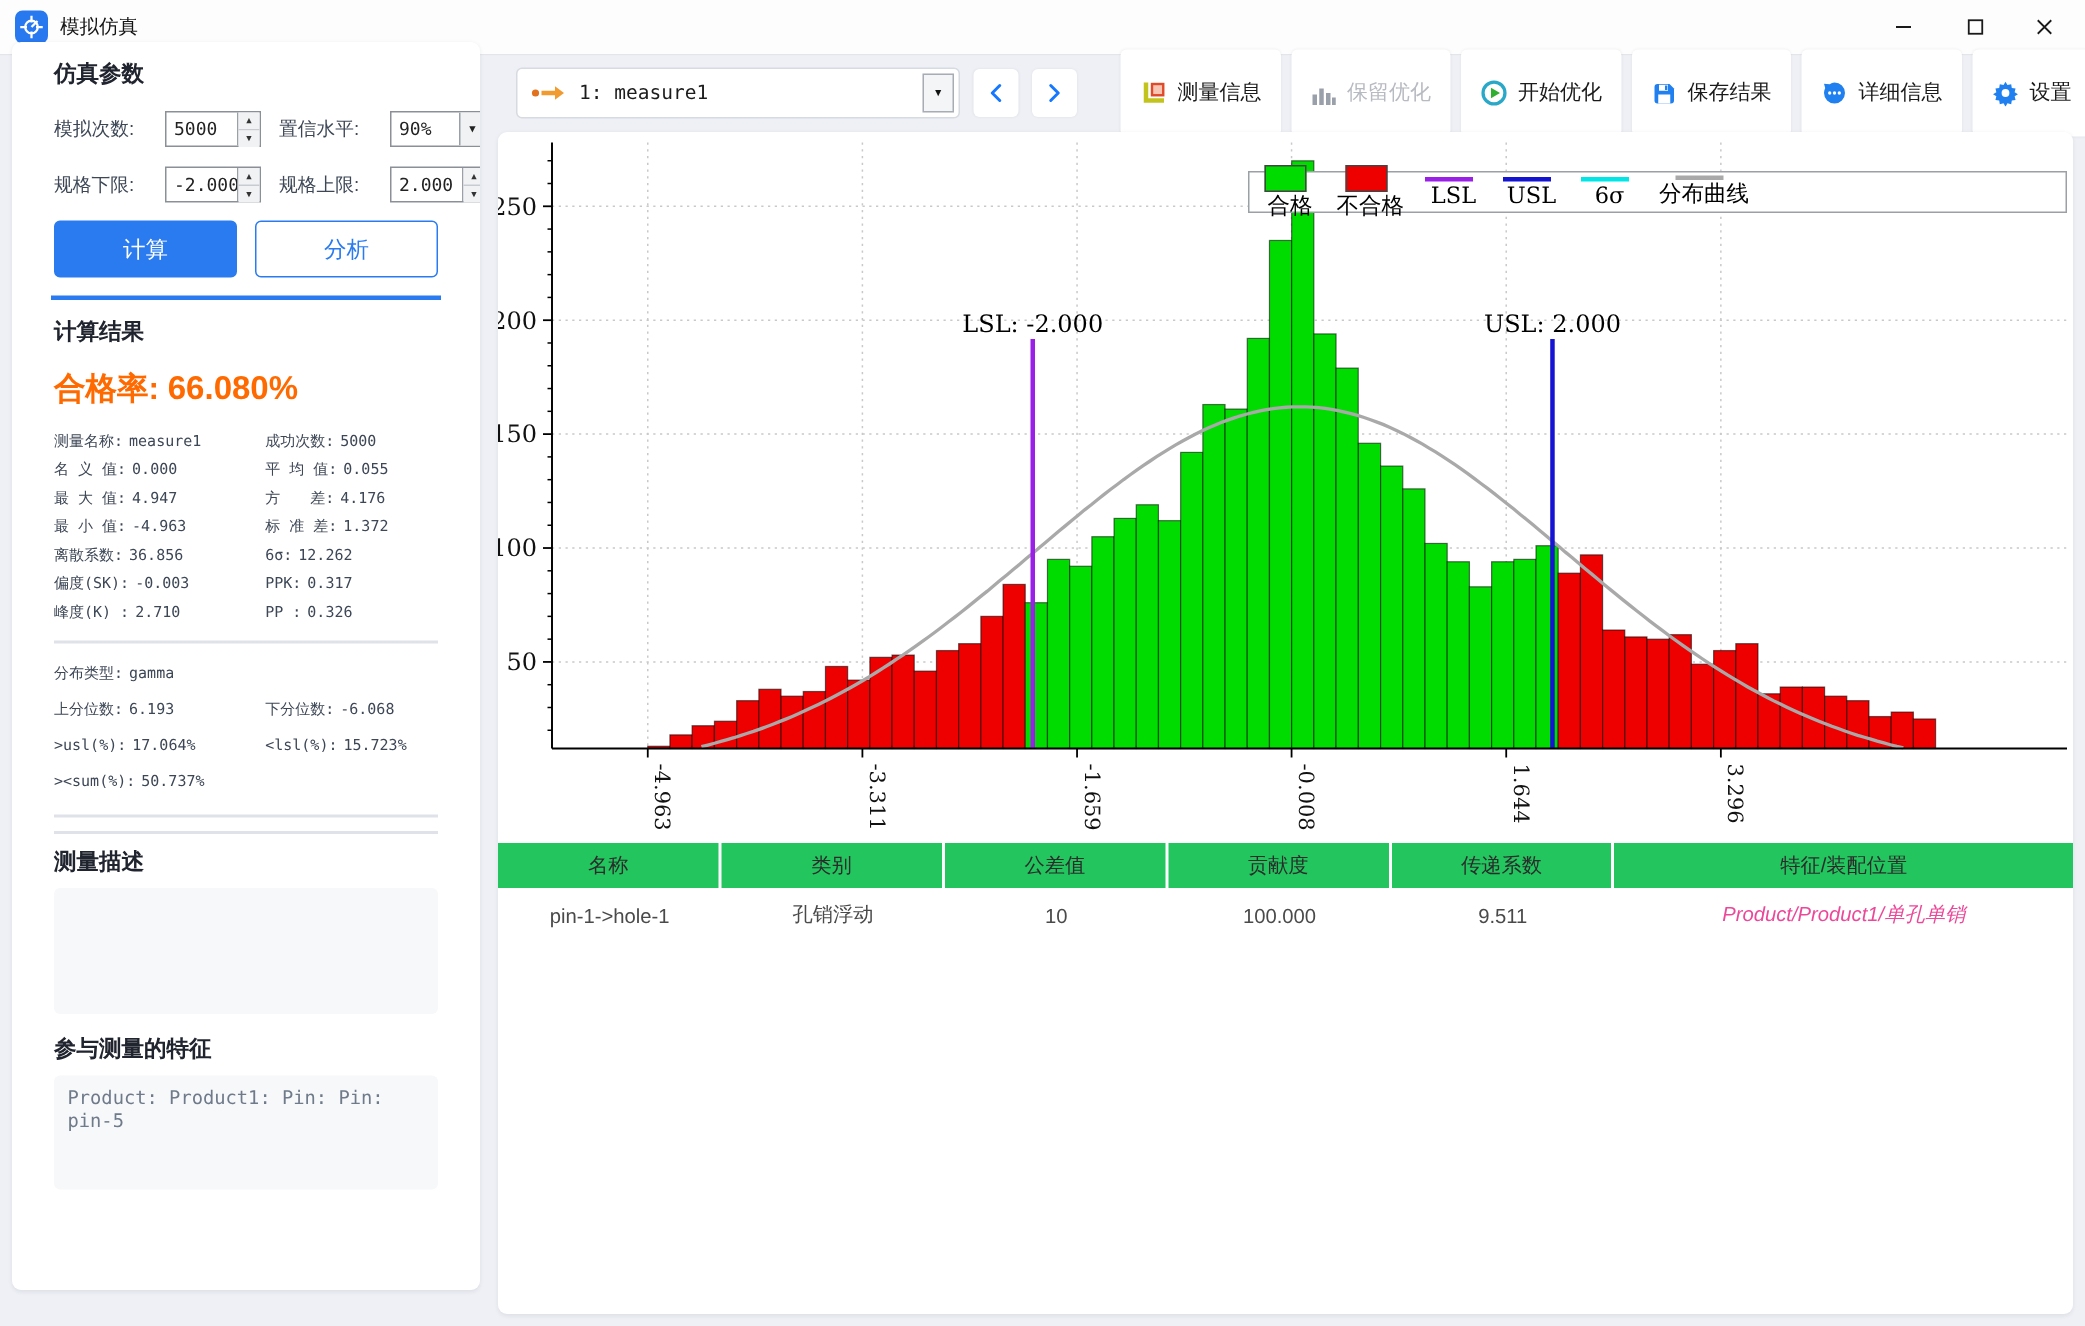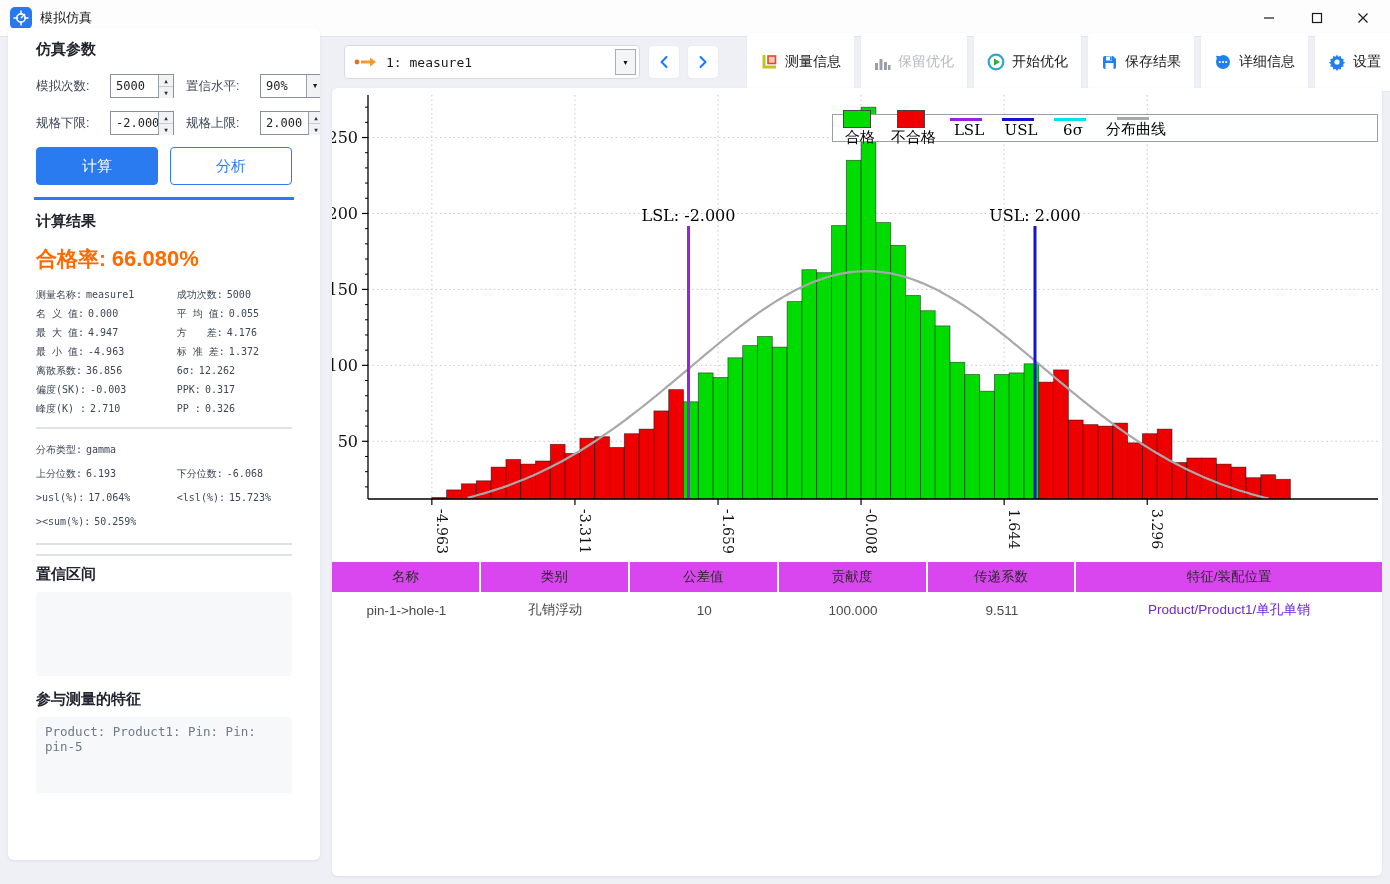--- a/index.html
+++ b/index.html
@@ -57,26 +57,26 @@
   .chart-card{position:absolute;left:332px;top:88px;width:1050px;height:788px;background:#fff;border-radius:6px;box-shadow:0 1px 3px rgba(30,40,70,.08);}
   #chart-svg{position:absolute;left:0;top:0;}
   .legend{position:absolute;left:500px;top:26px;width:546px;height:28px;border:1px solid #9aa0a6;background:#fff;display:flex;align-items:center;padding:0 10px;box-sizing:border-box;font-family:"DejaVu Serif",serif;font-size:15px;color:#000;}
   .litem{display:flex;align-items:center;margin-right:14px;white-space:nowrap;flex-direction:column;}
   .litem:last-child{margin-right:0;}
   .lbox{width:26px;height:16px;border:1px solid #444;margin-right:6px;flex:none;}
   .lline{width:32px;height:3px;margin-right:6px;flex:none;}
 
   
   .rtable{position:absolute;left:0;top:474px;width:1050px;}
-  .thead{display:flex;height:30px;background:#d946ef;}
+  .thead{display:flex;height:30px;background:#22c55e;}
   .thead .hc{display:flex;align-items:center;justify-content:center;font-size:13.5px;color:#2b2b2b;border-right:2px solid #fff;box-sizing:border-box;}
   .thead .hc:last-child{border-right:none;}
   .trow{display:flex;height:36px;background:#fff;}
   .trow .tc{display:flex;align-items:center;justify-content:center;font-size:13.5px;color:#4a4a4a;box-sizing:border-box;}
-  .trow .tc.link{color:#6d28d9;cursor:pointer;}
+  .trow .tc.link{color:#ec4899;cursor:pointer;font-style:italic;}
 </style>
 </head>
 <body>
 
 <div class="titlebar">
   <div class="appicon">
     <svg width="16" height="16" viewBox="0 0 16 16">
       <circle cx="8" cy="8" r="4.2" fill="none" stroke="#fff" stroke-width="1.5"></circle>
       <path d="M8 0.5 V5 M8 11 V15.5 M0.5 8 H5 M11 8 H15.5" stroke="#fff" stroke-width="1.5"></path>
       <path d="M8 8 L12 4" stroke="#fff" stroke-width="1.5"></path>
@@ -170,36 +170,36 @@
       </div>
   </div>
 
   <div class="sep"></div>
 
   <div class="distgrid mono">
     <div id="dist-left">
         <div class="kv"><span class="kl">分布类型:</span><span class="kd">gamma</span></div>
         <div class="kv"><span class="kl">上分位数:</span><span class="kd">6.193</span></div>
         <div class="kv"><span class="kl">&gt;usl(%):</span><span class="kd">17.064%</span></div>
-        <div class="kv"><span class="kl">&gt;&lt;sum(%):</span><span class="kd">50.259%</span></div>
+        <div class="kv"><span class="kl">&gt;&lt;sum(%):</span><span class="kd">50.737%</span></div>
       </div>
     <div id="dist-right">
         <div class="kv"><span class="kl"></span><span class="kd"></span></div>
         <div class="kv"><span class="kl">下分位数:</span><span class="kd">-6.068</span></div>
         <div class="kv"><span class="kl">&lt;lsl(%):</span><span class="kd">15.723%</span></div>
         <div class="kv"><span class="kl"></span><span class="kd"></span></div>
       </div>
   </div>
 
   <div class="sep"></div>
 
 
   <div class="sep"></div>
 
-  <h3>置信区间</h3>
+  <h3>测量描述</h3>
   <div class="graybox"></div>
 
   <h3>参与测量的特征</h3>
   <div class="graybox feat mono">Product: Product1: Pin: Pin: pin-5</div>
 </div>
 
 <div class="controls">
   <div class="measure-select">
     <svg width="24" height="14" viewBox="0 0 24 14" style="margin-left:9px">
       <circle cx="3" cy="7" r="2.4" fill="#e2711d"></circle>

